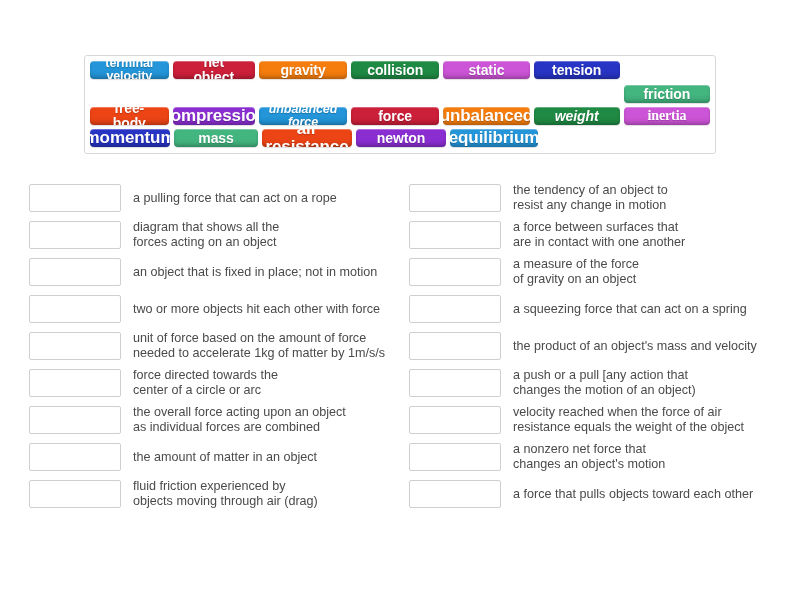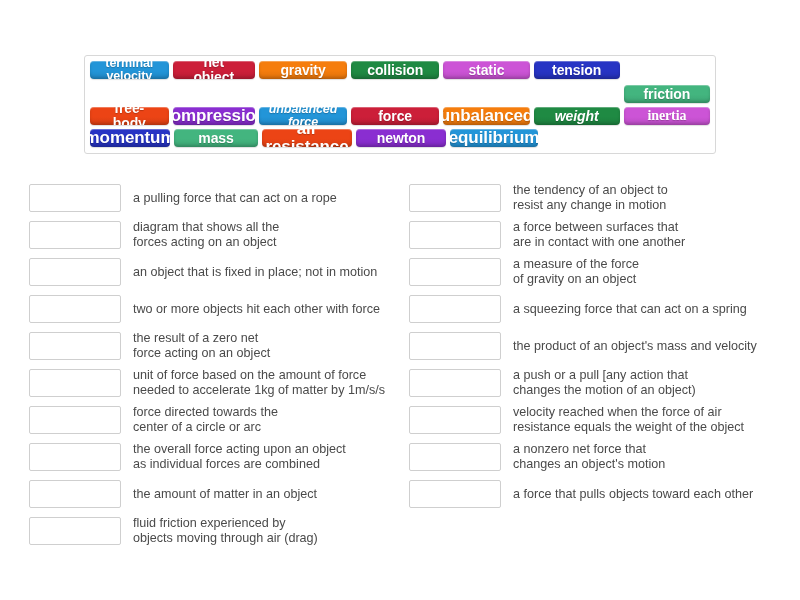--- a/index.html
+++ b/index.html
@@ -136,25 +136,20 @@
     <div class="def-row">
       <div class="drop-box"></div>
       <div class="def-text">an object that is fixed in place; not in motion</div>
     </div>
     <div class="def-row">
       <div class="drop-box"></div>
       <div class="def-text">two or more objects hit each other with force</div>
     </div>
     <div class="def-row">
       <div class="drop-box"></div>
-      <div class="def-text">the result of a zero net
-force acting on an object</div>
-    </div>
-    <div class="def-row">
-      <div class="drop-box"></div>
       <div class="def-text">unit of force based on the amount of force
 needed to accelerate 1kg of matter by 1m/s/s</div>
     </div>
     <div class="def-row">
       <div class="drop-box"></div>
       <div class="def-text">force directed towards the
 center of a circle or arc</div>
     </div>
     <div class="def-row">
       <div class="drop-box"></div>

